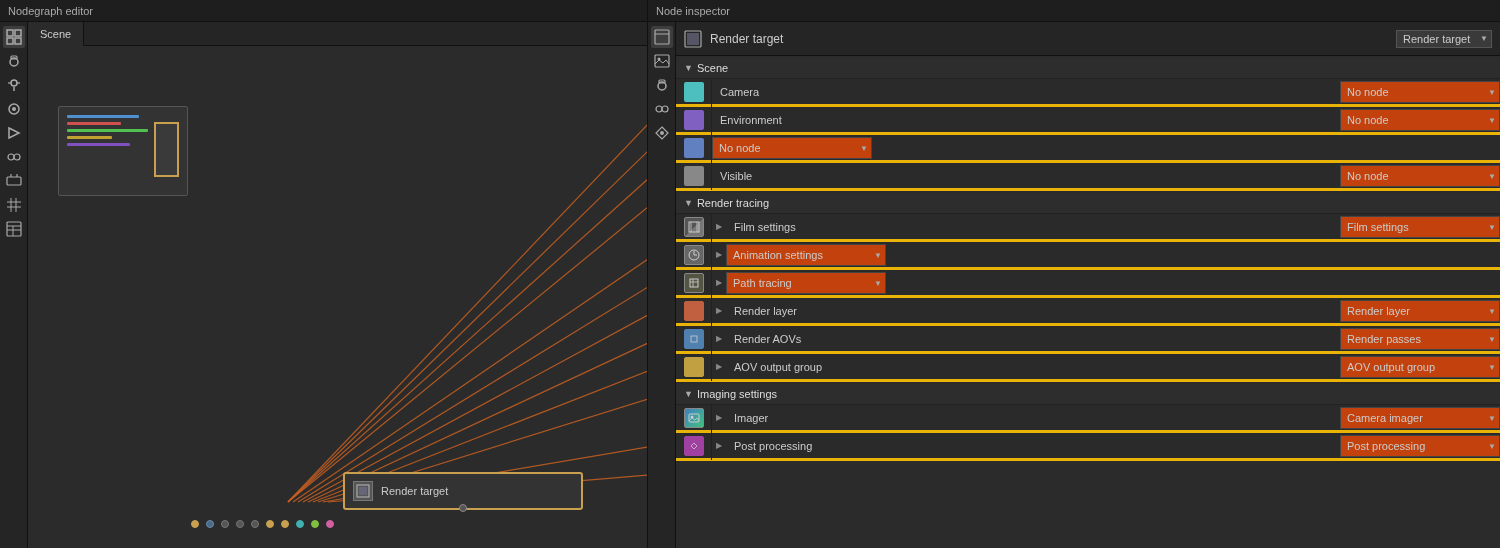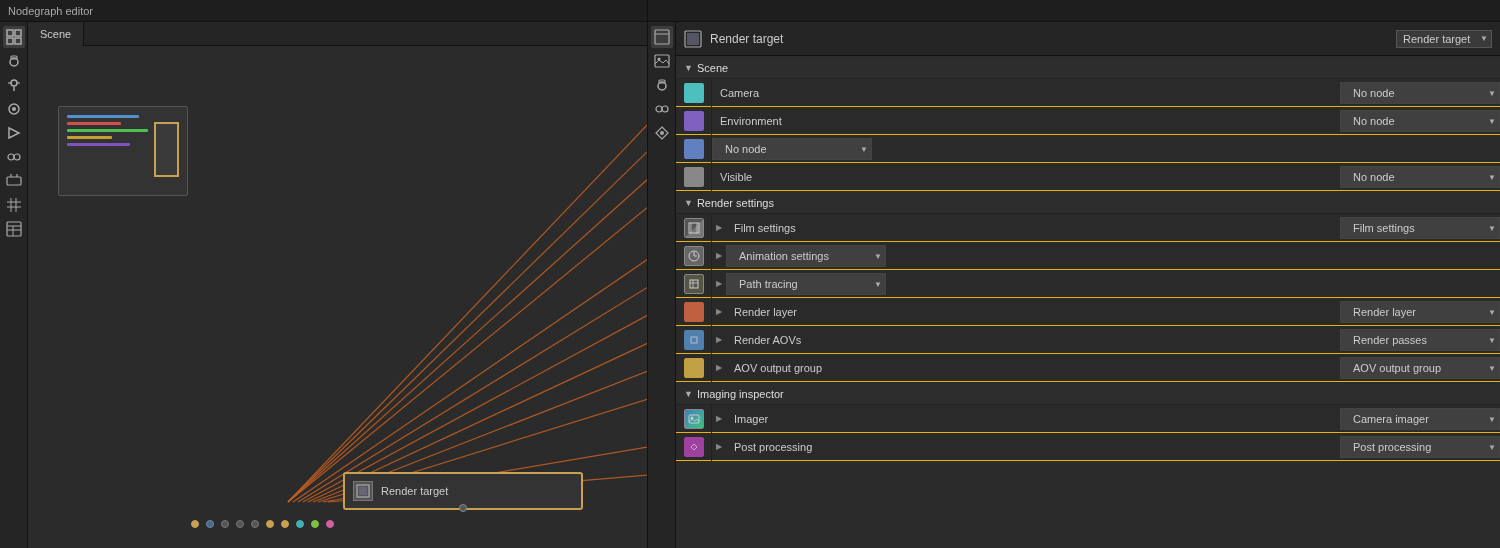--- a/index.html
+++ b/index.html
@@ -311,21 +311,21 @@
     .section-triangle {
       color: #aaa;
       font-size: 9px;
     }
 
     
     .prop-row {
       display: flex;
       align-items: center;
       height: 28px;
-      border-bottom: 1px solid #eab308;
+      border-bottom: 3px solid #eab308;
       background: #2a2a2a;
     }
 
     .prop-icon {
       width: 36px;
       height: 28px;
       display: flex;
       align-items: center;
       justify-content: center;
       border-right: 1px solid #222;
@@ -359,25 +359,25 @@
       font-size: 11px;
       color: #ccc;
     }
     .prop-dropdown-wrapper {
       position: relative;
       width: 160px;
       flex-shrink: 0;
     }
     .prop-dropdown-wrapper select {
       width: 100%;
-      background: #404040;
+      background: #c2410c;
       border: 1px solid #444;
       color: #ccc;
       font-size: 11px;
-      padding: 2px 18px 2px 12px;
+      padding: 2px 18px 2px 6px;
       -webkit-appearance: none;
       appearance: none;
       cursor: pointer;
       height: 22px;
     }
     .prop-dropdown-arrow {
       position: absolute;
       right: 4px;
       top: 50%;
       transform: translateY(-50%);
@@ -405,20 +405,23 @@
     .inspector-content::-webkit-scrollbar { width: 6px; }
     .inspector-content::-webkit-scrollbar-track { background: #222; }
     .inspector-content::-webkit-scrollbar-thumb { background: #555; border-radius: 3px; }
   </style>
 </head>
 <body>
 
 <div class="top-bar">
   <div class="top-bar-left">
     <span>Nodegraph editor</span>
+  </div>
+  <div class="top-bar-right">
+    <span>Node inspector</span>
   </div>
 </div>
 
 <div class="main">
 
   <div class="nodegraph-panel">
 
     <div class="left-sidebar">
       <div class="sidebar-icon active">
         <svg width="16" height="16" viewBox="0 0 16 16">
@@ -655,21 +658,21 @@
         <div class="prop-dropdown-wrapper">
           <select>
             <option>No node</option>
           </select>
           <span class="prop-dropdown-arrow">▼</span>
         </div>
       </div>
 
       <div class="section-header">
         <span class="section-triangle">▼</span>
-        <span>Render settings</span>
+        <span>Render tracing</span>
       </div>
 
       <div class="prop-row">
         <div class="prop-icon">
           <div class="prop-icon-box icon-film">
             <svg width="12" height="12" viewBox="0 0 12 12">
                 <rect x="1" y="1" width="10" height="10" fill="none" stroke="#ccc" stroke-width="1"></rect>
                 <line x1="3" y1="1" x2="3" y2="11" stroke="#ccc" stroke-width="0.8"></line>
                 <line x1="9" y1="1" x2="9" y2="11" stroke="#ccc" stroke-width="0.8"></line>
               </svg>
@@ -773,21 +776,21 @@
         <div class="prop-dropdown-wrapper">
           <select>
             <option>AOV output group</option>
           </select>
           <span class="prop-dropdown-arrow">▼</span>
         </div>
       </div>
 
       <div class="section-header">
         <span class="section-triangle">▼</span>
-        <span>Imaging inspector</span>
+        <span>Imaging settings</span>
       </div>
 
       <div class="prop-row">
         <div class="prop-icon">
           <div class="prop-icon-box icon-imager">
             <svg width="12" height="12" viewBox="0 0 12 12">
                 <rect x="1" y="2" width="10" height="8" rx="1" fill="none" stroke="#ccc" stroke-width="1"></rect>
                 <circle cx="4" cy="5" r="1.5" fill="#ccc"></circle>
                 <path d="M1 9 L4 6 L7 8 L9 6 L11 9" fill="none" stroke="#ccc" stroke-width="0.8"></path>
               </svg>

